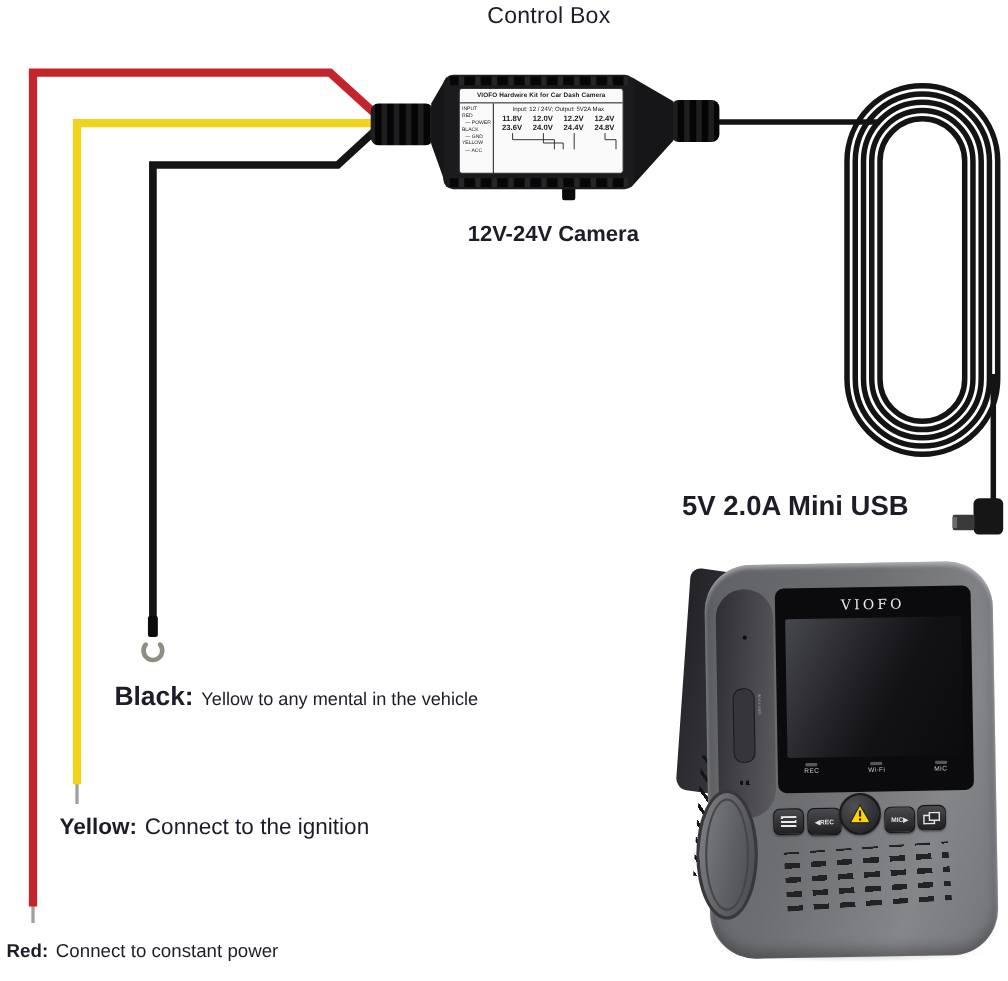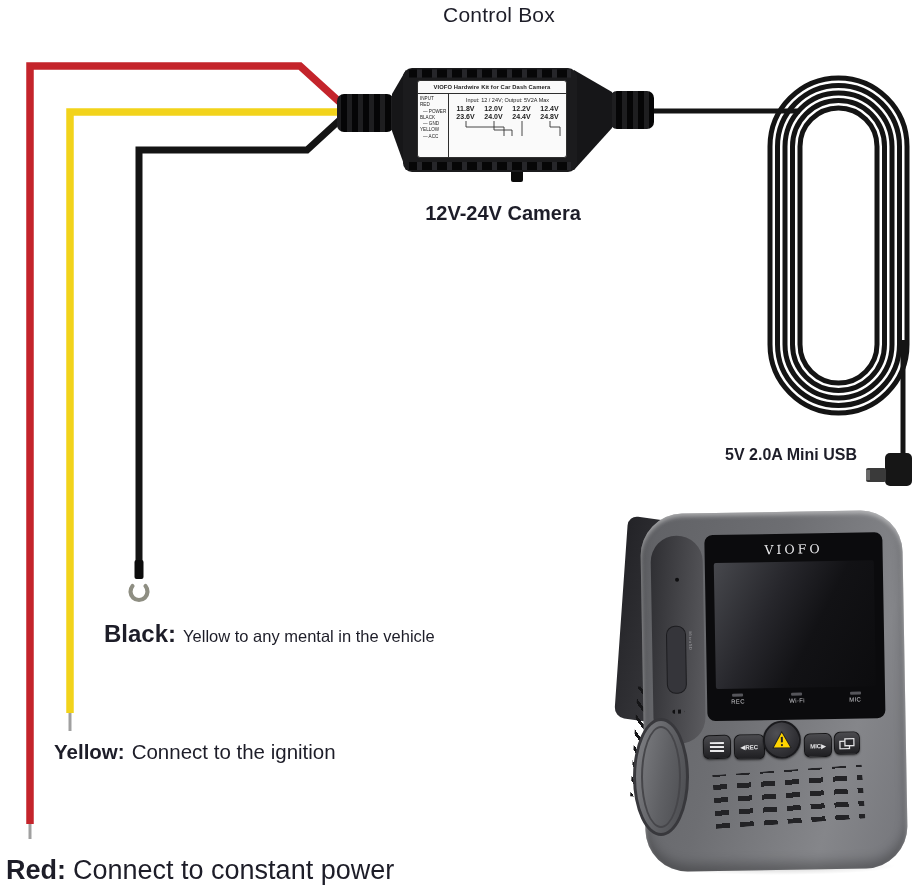--- a/index.html
+++ b/index.html
@@ -2,26 +2,26 @@
 <html><head>
 <meta charset="utf-8">
 <style>
   html,body{margin:0;padding:0;background:#ffffff;}
   #canvas{position:relative;width:916px;height:892px;background:#ffffff;overflow:hidden;
           font-family:"Liberation Sans",sans-serif;color:#1d1d28;}
   #wires{position:absolute;left:0;top:0;z-index:1;}
   .txt{position:absolute;z-index:4;white-space:nowrap;}
   .t-controlbox{left:398px;top:3px;width:202px;text-align:center;font-size:21px;font-weight:400;letter-spacing:.2px;}
   .t-input{left:400px;top:202px;width:206px;text-align:center;font-size:20px;font-weight:700;}
-  .t-usb{left:681px;top:446px;width:220px;text-align:center;font-size:16px;font-weight:700;}
+  .t-usb{left:620px;top:446px;width:220px;text-align:left;font-size:25px;font-weight:700;}
   .t-black{left:104px;top:620px;font-size:16.5px;}
   .t-black b{font-size:24px;margin-right:7px;}
   .t-yellow{left:54px;top:740px;font-size:20.5px;}
   .t-yellow b{margin-right:7px;}
-  .t-red{left:6px;top:855px;font-size:27px;}
+  .t-red{left:6px;top:855px;font-size:17px;}
   .t-red b{margin-right:7px;}
 
   
   .box-label{position:absolute;left:417px;top:80px;width:150px;height:78px;z-index:3;
              background:#fafafa;border:1px solid #2e2e2e;border-radius:3px;box-sizing:border-box;
              color:#1a1a1a;}
   .lbl-head{height:12px;line-height:12px;text-align:center;font-size:5.8px;font-weight:600;
             border-bottom:1px solid #2e2e2e;letter-spacing:.1px;}
   .lbl-body{display:flex;height:64px;}
   .lbl-pins{width:31px;border-right:1px solid #2e2e2e;font-size:4.6px;line-height:6.3px;

